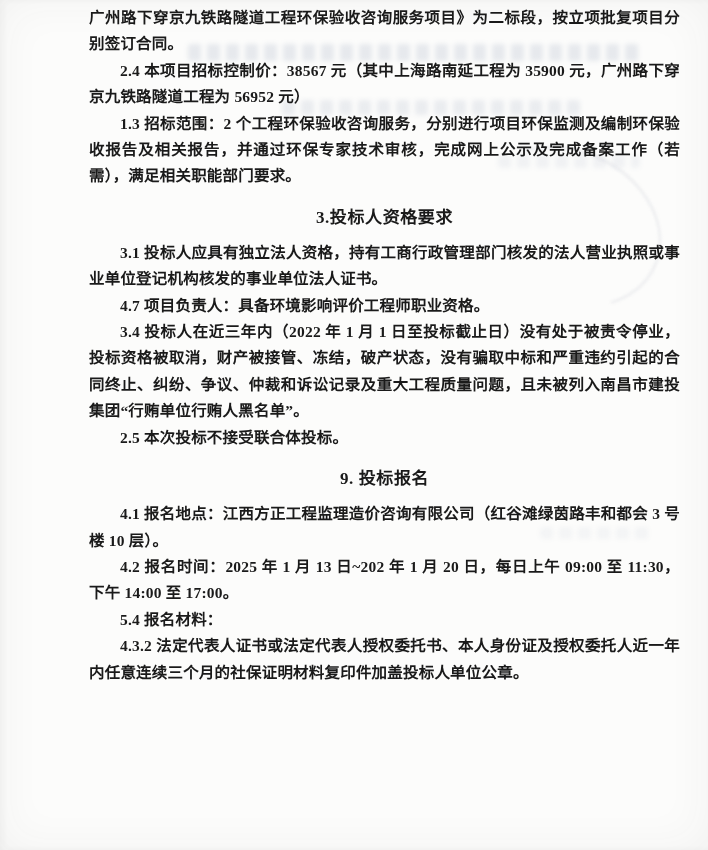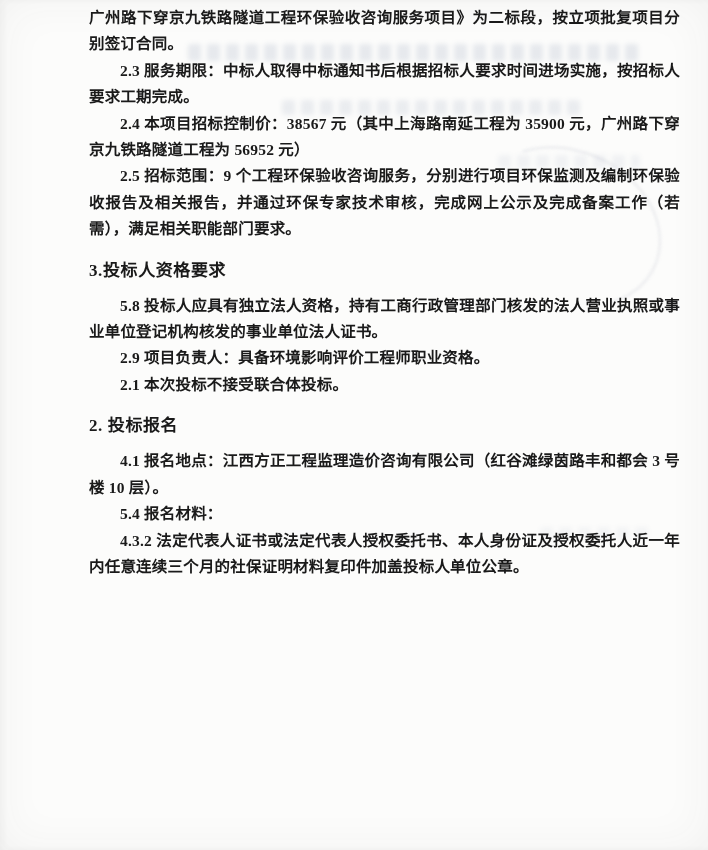--- a/index.html
+++ b/index.html
@@ -33,20 +33,21 @@
     text-align: justify;
     text-justify: inter-ideograph;
   }
   .para.indent { text-indent: 2em; }
   .heading {
     margin: 15px 0 9px 0;
     font-size: 17px;
     line-height: 26px;
     font-weight: 700;
     letter-spacing: 0.6px;
+    text-align: center;
   }
   
   .ghost {
     position: absolute;
     border-radius: 3px;
     filter: blur(2.4px);
     pointer-events: none;
   }
   .ghost-band {
     background: repeating-linear-gradient(90deg,
@@ -73,25 +74,26 @@
 <div class="page">
 
   <div class="ghost ghost-band ghost-1"></div>
   <div class="ghost ghost-band ghost-2"></div>
   <div class="ghost ghost-band ghost-3"></div>
   <div class="ghost ghost-band ghost-4"></div>
   <div class="ghost ghost-arc"></div>
 
   <main class="content">
       <p class="para">广州路下穿京九铁路隧道工程环保验收咨询服务项目》为二标段，按立项批复项目分别签订合同。</p>
-      <p class="para indent">2.3 服务期限：中标人取得中标通知书后根据招标人要求时间进场实施，按招标人要求工期完成。</p>
       <p class="para indent">2.4 本项目招标控制价：38567 元（其中上海路南延工程为 35900 元，广州路下穿京九铁路隧道工程为 56952 元）</p>
-      <p class="para indent">2.5 招标范围：9 个工程环保验收咨询服务，分别进行项目环保监测及编制环保验收报告及相关报告，并通过环保专家技术审核，完成网上公示及完成备案工作（若需），满足相关职能部门要求。</p>
+      <p class="para indent">1.3 招标范围：2 个工程环保验收咨询服务，分别进行项目环保监测及编制环保验收报告及相关报告，并通过环保专家技术审核，完成网上公示及完成备案工作（若需），满足相关职能部门要求。</p>
       <h2 class="heading">3.投标人资格要求</h2>
-      <p class="para indent">5.8 投标人应具有独立法人资格，持有工商行政管理部门核发的法人营业执照或事业单位登记机构核发的事业单位法人证书。</p>
-      <p class="para indent">2.9 项目负责人：具备环境影响评价工程师职业资格。</p>
-      <p class="para indent">2.1 本次投标不接受联合体投标。</p>
-      <h2 class="heading">2. 投标报名</h2>
+      <p class="para indent">3.1 投标人应具有独立法人资格，持有工商行政管理部门核发的法人营业执照或事业单位登记机构核发的事业单位法人证书。</p>
+      <p class="para indent">4.7 项目负责人：具备环境影响评价工程师职业资格。</p>
+      <p class="para indent">3.4 投标人在近三年内（2022 年 1 月 1 日至投标截止日）没有处于被责令停业，投标资格被取消，财产被接管、冻结，破产状态，没有骗取中标和严重违约引起的合同终止、纠纷、争议、仲裁和诉讼记录及重大工程质量问题，且未被列入南昌市建投集团“行贿单位行贿人黑名单”。</p>
+      <p class="para indent">2.5 本次投标不接受联合体投标。</p>
+      <h2 class="heading">9. 投标报名</h2>
       <p class="para indent">4.1 报名地点：江西方正工程监理造价咨询有限公司（红谷滩绿茵路丰和都会 3 号楼 10 层）。</p>
+      <p class="para indent">4.2 报名时间：2025 年 1 月 13 日~202 年 1 月 20 日，每日上午 09:00 至 11:30，下午 14:00 至 17:00。</p>
       <p class="para indent">5.4 报名材料：</p>
       <p class="para indent">4.3.2 法定代表人证书或法定代表人授权委托书、本人身份证及授权委托人近一年内任意连续三个月的社保证明材料复印件加盖投标人单位公章。</p>
     </main>
 </div>
 
 </body></html>

